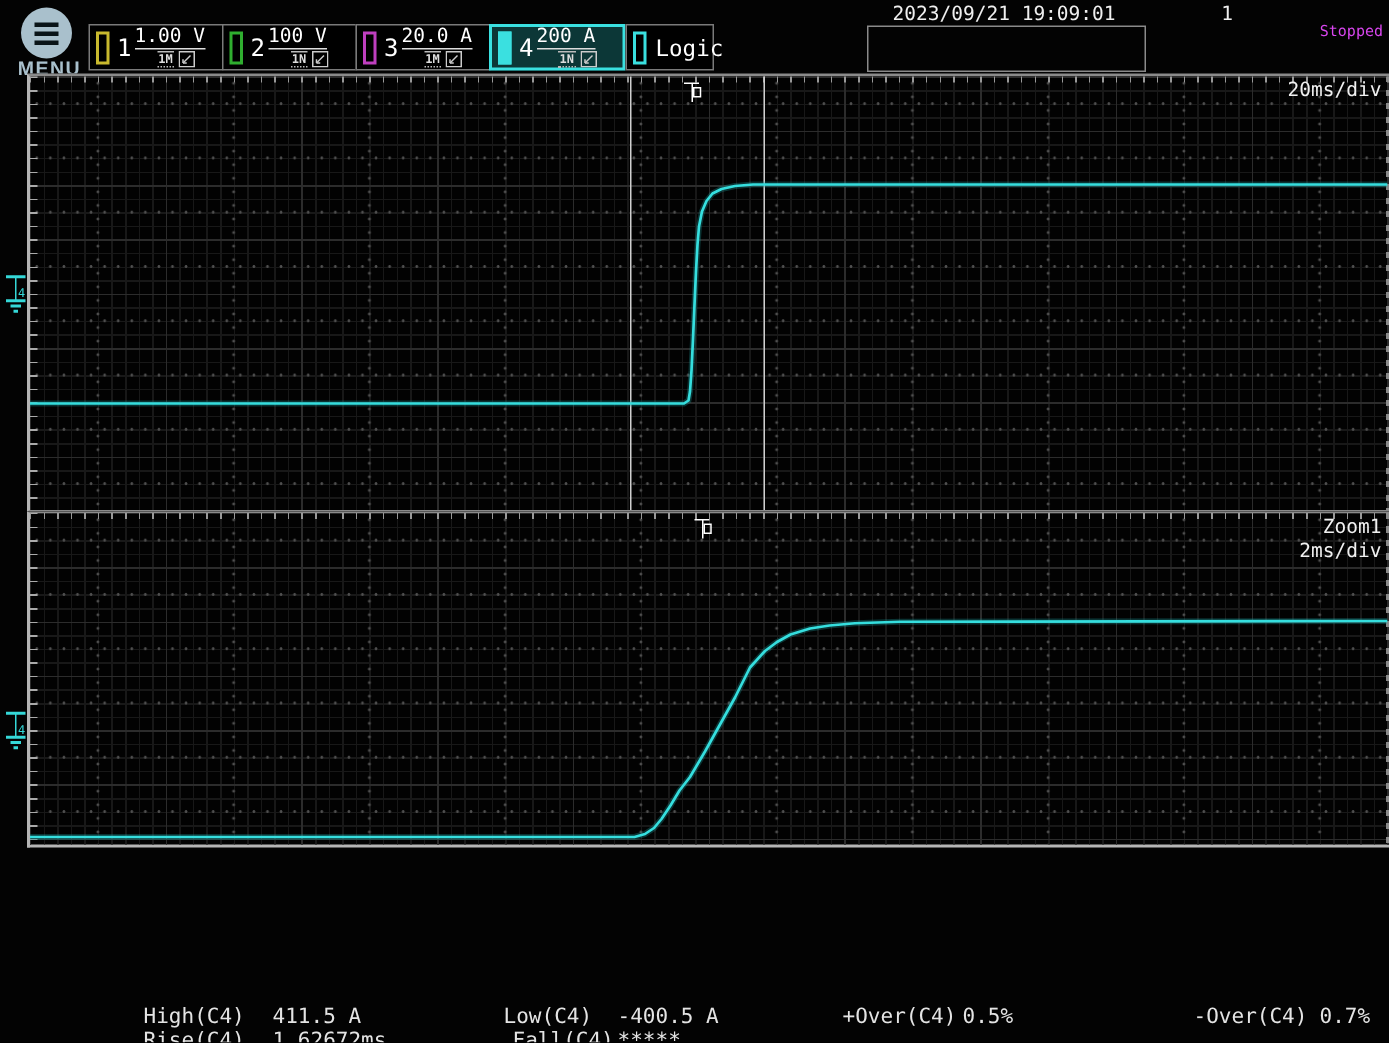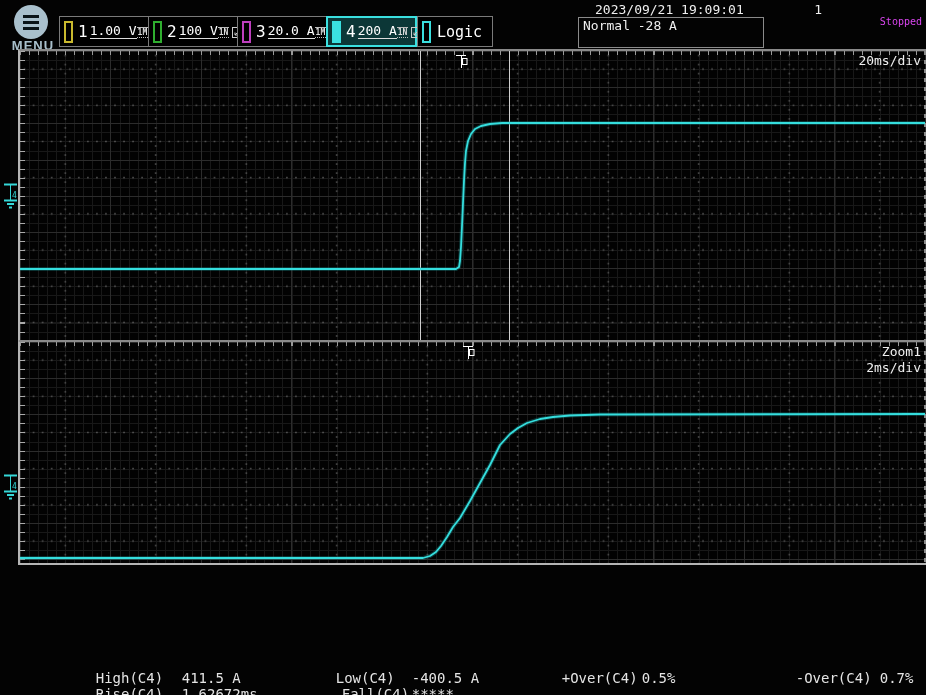--- a/index.html
+++ b/index.html
@@ -15,21 +15,21 @@
              font-family:"Liberation Sans",sans-serif;font-weight:bold;font-size:13px;
              letter-spacing:1px;color:#a9c0cc;}
   
   .ch-cell{position:absolute;top:16px;height:31px;border:1px solid #7a7a7a;background:#000;
            display:flex;align-items:center;box-sizing:border-box;}
   .ch-cell.selected{border:2px solid #3ae0e0;background:#0c3737;}
   .ch-swatch{width:9px;height:22px;margin-left:4px;border:2px solid;box-sizing:border-box;flex:none;}
   .sw1{border-color:#c9b92e;} .sw2{border-color:#2fae2f;} .sw3{border-color:#bf3fbf;}
   .sw4{border-color:#3ae0e0;background:#3ae0e0;} .swL{border-color:#3ae0e0;}
   .ch-num{font-size:16px;color:#fff;margin:0 2px 0 5px;}
-  .ch-right{flex:1;display:flex;flex-direction:row;align-items:flex-start;padding-right:3px;}
+  .ch-right{flex:1;display:flex;flex-direction:column;align-items:flex-start;padding-right:3px;}
   .ch-val{font-size:13px;color:#fff;border-bottom:1px solid #ddd;line-height:14px;white-space:pre;}
   .ch-sub{display:flex;align-items:center;gap:3px;align-self:center;margin-top:1px;}
   .imp{font-size:8px;line-height:9px;color:#ddd;border-top:1px solid #bbb;
        border-bottom:1px dotted #bbb;padding:0 1px;font-weight:bold;}
   .logic-label{font-size:15px;color:#fff;margin-left:6px;}
   
   .dt{position:absolute;left:595px;top:2px;font-size:13px;color:#efefef;}
   .acq-count{position:absolute;top:2px;left:740px;width:82px;text-align:right;font-size:13px;color:#efefef;}
   .run-state{position:absolute;top:16px;right:4px;font-size:10px;color:#d946ef;}
   .trig-box{position:absolute;left:578px;top:17px;width:186px;height:31px;border:1px solid #8a8a8a;
@@ -141,31 +141,30 @@
         <span class="imp">1N</span>
         <svg width="11" height="11">
             <rect x="0.5" y="0.5" width="10" height="10" fill="none" stroke="#ccc"></rect>
             <line x1="8" y1="3" x2="3" y2="8" stroke="#ccc"></line>
             <line x1="3" y1="8" x2="3" y2="5.5" stroke="#ccc"></line>
             <line x1="3" y1="8" x2="5.5" y2="8" stroke="#ccc"></line>
           </svg>
       </span>
     </span>
   </div>
-  <div class="ch-cell" style="left:417px;width:76px;">
+  <div class="ch-cell" style="left:417px;width:59px;">
     <span class="ch-swatch swL"></span>
     <span class="logic-label">Logic</span>
   </div>
 
   <div class="dt">2023/09/21 19:09:01</div>
   <div class="acq-count">1</div>
   <div class="run-state">Stopped</div>
 
   <div class="trig-box">
-    <div>Normal -28 A</div>
   </div>
 
 
   <div class="scope-win win-main">
     <div class="scope-grid"></div>
     <div class="ticks-left"></div>
     <div class="ticks-top"></div>
     <div class="edge-right"></div>
     <div class="zoom-region-line" style="left:400px;"></div>
     <div class="zoom-region-line" style="left:489px;"></div>

